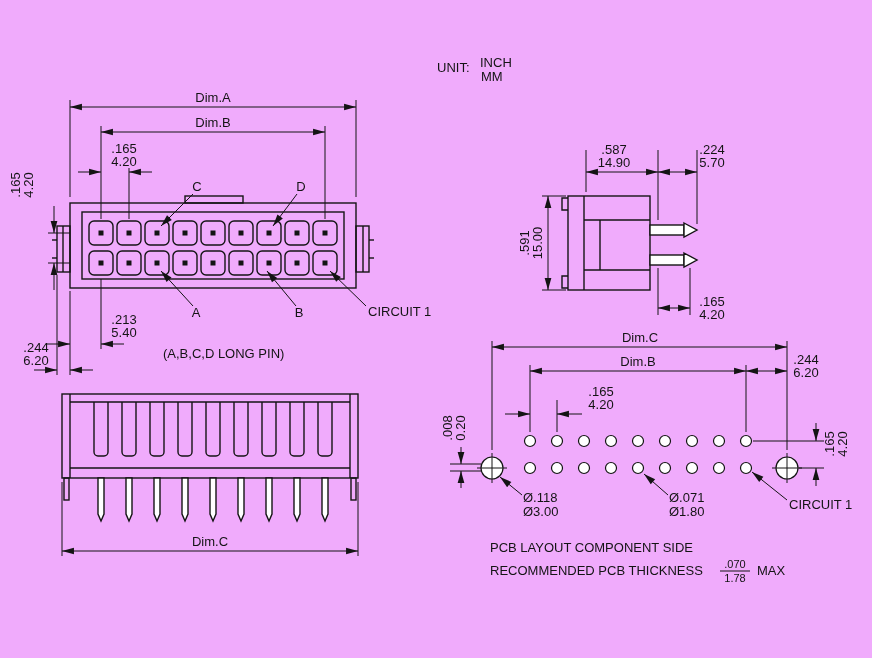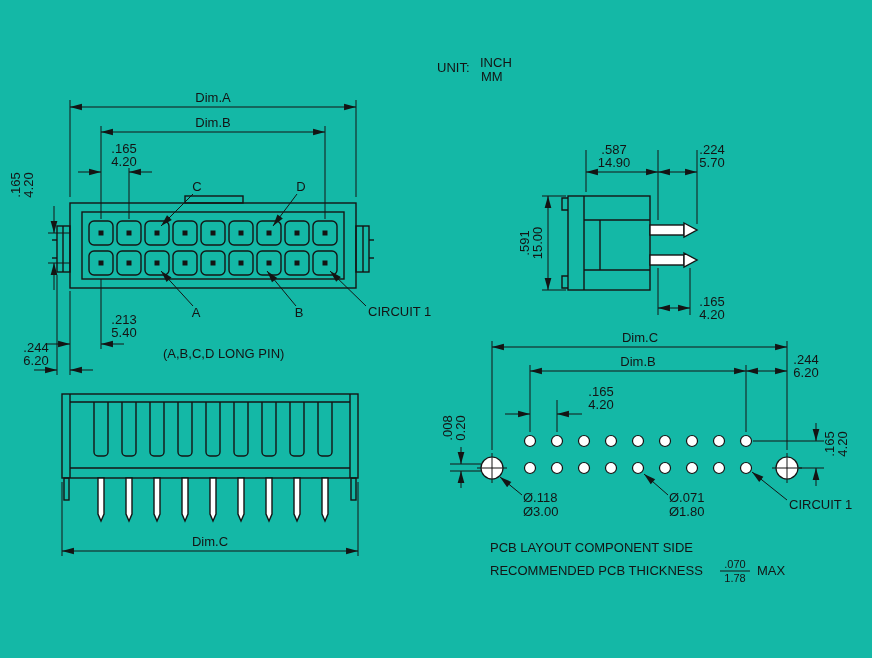--- a/index.html
+++ b/index.html
@@ -1,16 +1,16 @@
 <!DOCTYPE html>
 <html><head>
 <meta charset="utf-8">
 <style>
   html,body{margin:0;padding:0;background:#fff;}
-  .sheet{position:relative;width:872px;height:658px;background:#14b8a6;overflow:hidden;text-align:center;}
+  .sheet{position:relative;width:872px;height:658px;background:#f0abfc;overflow:hidden;text-align:center;}
   svg{display:block;}
   text{font-family:"Liberation Sans","DejaVu Sans",sans-serif;font-size:13px;fill:#141414;}
   .obj{fill:none;stroke:#141414;stroke-width:1.4;}
   .objw{fill:#fff;stroke:#141414;stroke-width:1.4;}
   .thin{fill:none;stroke:#141414;stroke-width:1;}
   .fillb{fill:#141414;stroke:none;}
   .hole{fill:#fff;stroke:#141414;stroke-width:1.2;}
   .small{font-size:11px;}
 </style>
 </head>

